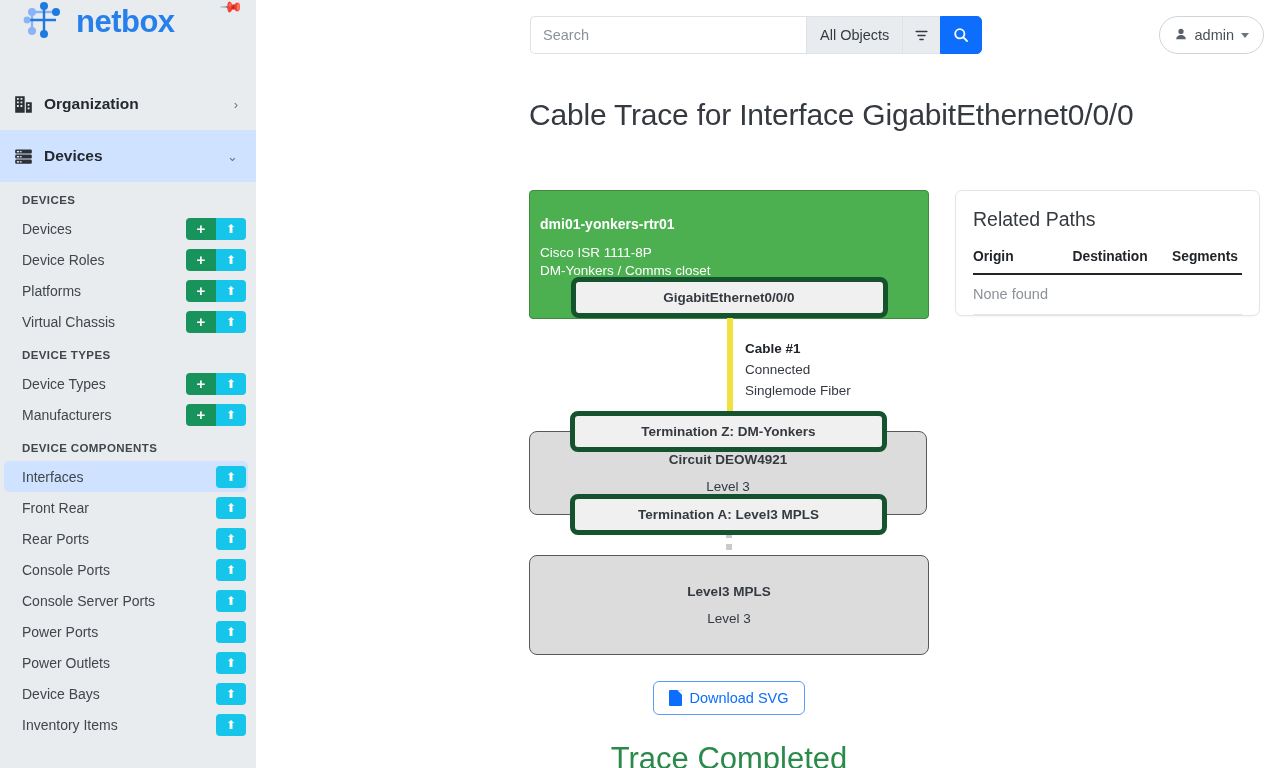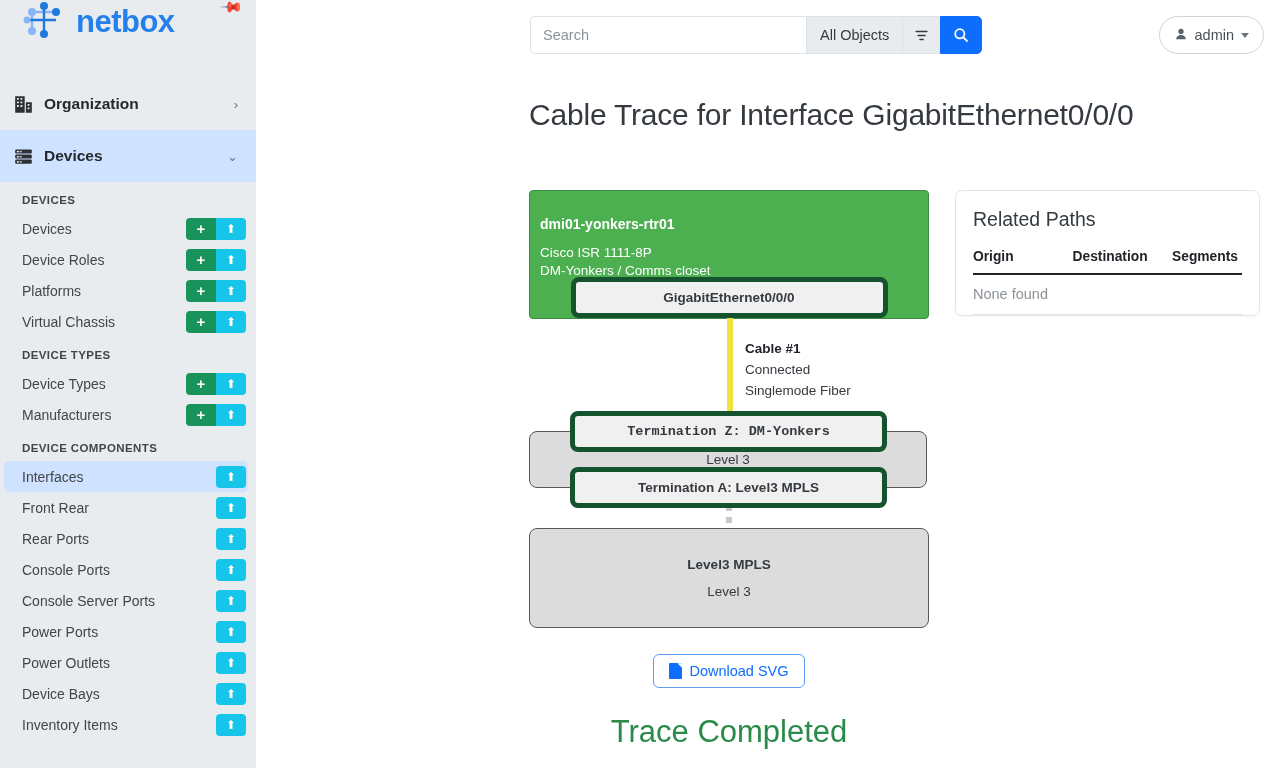--- a/index.html
+++ b/index.html
@@ -140,21 +140,21 @@
 
   .circuit-wrap { position: relative; }
   .circuit-box {
     background: #dcdcdc; border: 1px solid #595959; border-radius: 8px;
     width: 398px; padding: 20px 0;
     position: relative; z-index: 1;
     text-align: center;
   }
   .cb-title { font-size: 13.5px; font-weight: 700; color: #343a40; margin-bottom: 12px; }
   .cb-sub { font-size: 13.5px; color: #343a40; }
-  .term-z { position: absolute; top: -20px; left: 41px; z-index: 3; font-family: Liberation Mono, monospace; }
+  .term-z { position: absolute; top: -20px; left: 41px; z-index: 3; }
   .term-a { position: absolute; bottom: -20px; left: 41px; z-index: 3; }
 
   .dots { height: 40px; display: flex; flex-direction: column; align-items: center; justify-content: center; gap: 6px; }
   .dot { width: 6px; height: 6px; background: #c6cbd0; }
 
   .node-pn {
     background: #dcdcdc; border: 1px solid #595959; border-radius: 8px;
     padding: 28px 0; text-align: center;
   }
   .pn-title { font-size: 13.5px; font-weight: 700; color: #343a40; margin-bottom: 12px; }
@@ -403,20 +403,21 @@
           <div class="cable-labels">
             <div class="cl-1">Cable #1</div>
             <div class="cl-2">Connected</div>
             <div class="cl-3">Singlemode Fiber</div>
           </div>
         </div>
 
         <div class="circuit-wrap">
           <div class="termbox term-z">Termination Z: DM-Yonkers</div>
           <div class="circuit-box">
+            <div class="cb-title">Circuit DEOW4921</div>
             <div class="cb-sub">Level 3</div>
           </div>
           <div class="termbox term-a">Termination A: Level3 MPLS</div>
         </div>
 
         <div class="dots">
           <span class="dot"></span>
           <span class="dot"></span>
           <span class="dot"></span>
         </div>

